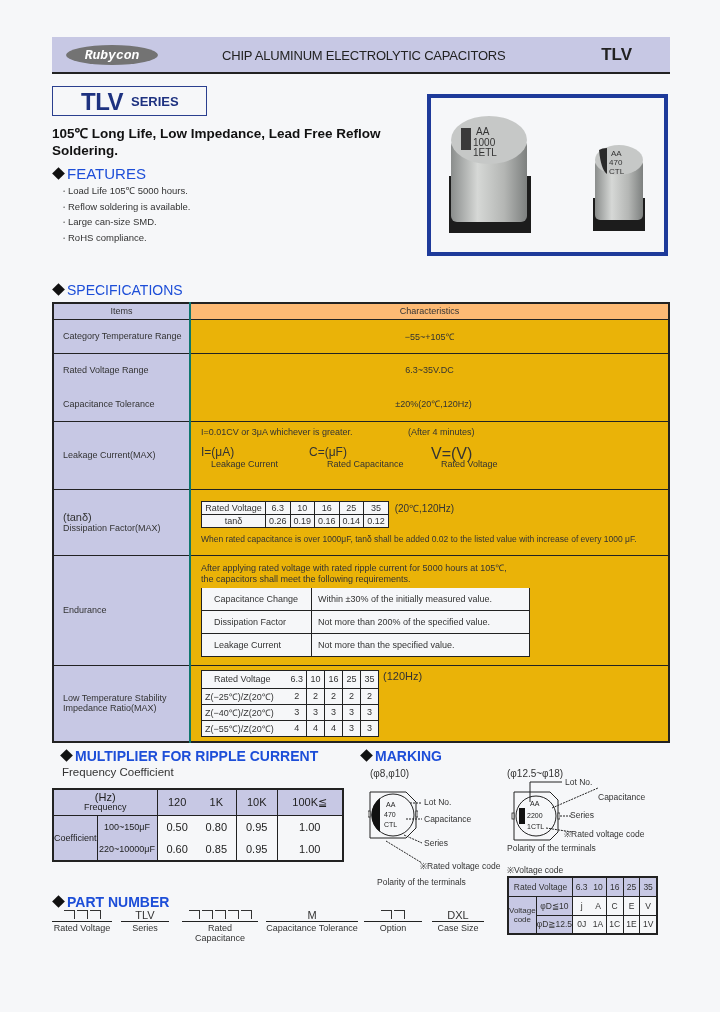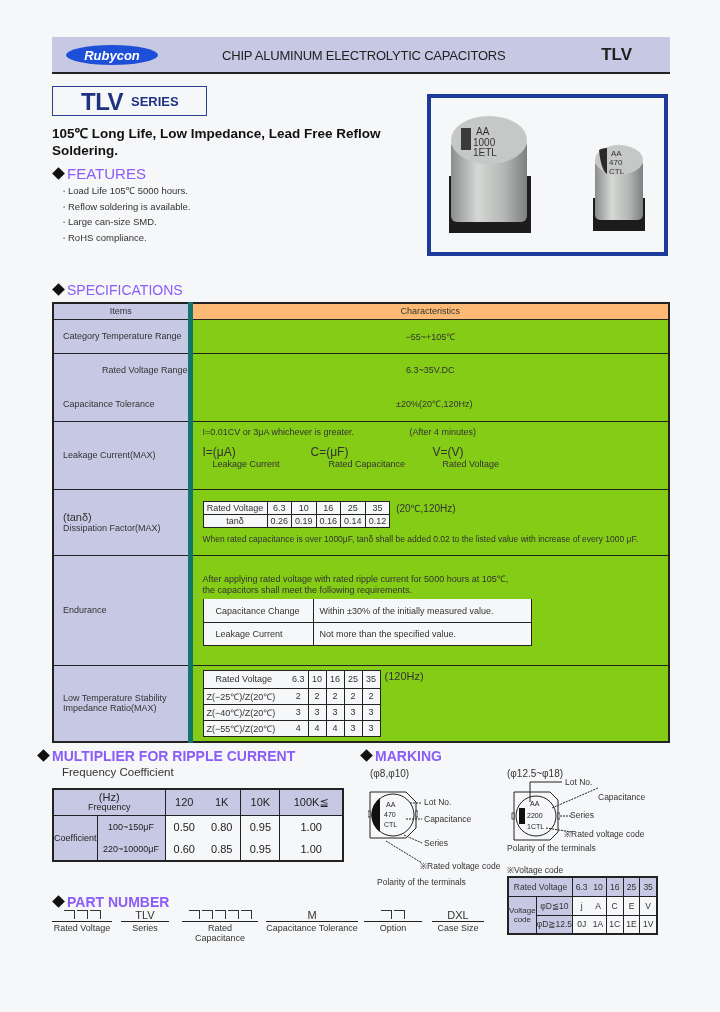--- a/index.html
+++ b/index.html
@@ -2,47 +2,47 @@
 <html><head>
 <meta charset="utf-8">
 <style>
   * { box-sizing: border-box; margin: 0; padding: 0; }
   html, body { width: 720px; height: 1012px; background: #f6f7f9; overflow: hidden; }
   body { font-family: "Liberation Sans", sans-serif; color: #222; position: relative; }
   .abs { position: absolute; }
 
   
   .header { left: 52px; top: 37px; width: 618px; height: 37px; background: #c7c8e4; border-bottom: 2px solid #222; }
-  .logo { left: 14px; top: 8px; width: 92px; height: 20px; background: #1d4ed8; border-radius: 50%; color: #fff;
-          font-family: Liberation Sans, sans-serif; font-style: italic; font-weight: bold; font-size: 13px;
+  .logo { left: 14px; top: 8px; width: 92px; height: 20px; background: #737373; border-radius: 50%; color: #fff;
+          font-family: Liberation Mono, monospace; font-style: italic; font-weight: bold; font-size: 13px;
           display: flex; align-items: center; justify-content: center; }
   .header-title { left: 170px; top: 11px; font-size: 13px; color: #222; letter-spacing: -0.2px; }
   .header-series { right: 38px; top: 8px; font-size: 17px; font-weight: bold; color: #222; }
 
   .series-box { left: 52px; top: 86px; width: 155px; height: 30px; border: 1px solid #2a3f8f; background: #f6f7f9; }
   .series-main { left: 28px; top: 1px; font-size: 24px; font-weight: bold; color: #1e3280; letter-spacing: -0.5px; }
   .series-sub { left: 78px; top: 7px; font-size: 13px; font-weight: bold; color: #1e3280; }
 
   .tagline { left: 52px; top: 125px; width: 340px; font-size: 13.5px; font-weight: bold; line-height: 17px; color: #111; }
 
-  .section-title { font-size: 14px; color: #8b5cf6; font-weight: normal; }
+  .section-title { font-size: 14px; color: #1d4ed8; font-weight: normal; }
   .section-title.bold { font-weight: bold; }
   .diamond { display: inline-block; width: 9px; height: 9px; background: #111; transform: rotate(45deg); margin: 0 4px 1px 2px; }
 
   .feat-list { left: 60px; top: 184px; font-size: 9.5px; color: #333; line-height: 14.5px; }
   .feat-list div::before { content: "・"; font-size: 8px; }
 
   .photo-frame { left: 427px; top: 94px; width: 241px; height: 162px; border: 4px solid #1e3a9a; background: #f6f7f9; overflow: hidden; }
 
   
   .spec { left: 52px; top: 302px; width: 618px; border: 2px solid #222; border-collapse: collapse; }
   table { border-collapse: collapse; }
   .spec td { border-top: 1px solid #222; font-size: 9px; color: #333; vertical-align: middle; }
-  .spec td.item { width: 137px; background: #c7c8e4; border-right: 5px solid #0f766e; padding-left: 9px; }
-  .spec td.char { background: #84cc16; }
+  .spec td.item { width: 137px; background: #c7c8e4; border-right: 2px solid #0f766e; padding-left: 9px; }
+  .spec td.char { background: #eab308; }
   .spec tr.head td { background: #c7c8e4; text-align: center; height: 16px; }
   .spec tr.head td.item { padding-left: 0; }
   .big { font-size: 12px; text-align: center; }
 
   .inner { border: 1px solid #222; }
   .inner td { border: 1px solid #222; font-size: 9px; text-align: center; padding: 1px 3px; background: #f6f7f9; }
 
   .ripple { left: 52px; top: 788px; width: 292px; border: 2px solid #222; }
   .ripple td { border: 1px solid #222; font-size: 11px; text-align: center; height: 23px; }
   .ripple td.lav { background: #c7c8e4; font-size: 9px; }
@@ -121,38 +121,38 @@
   <tbody>
       <tr class="head">
     <td class="item">Items</td>
     <td class="char" style="background:#fdba74;">Characteristics</td>
   </tr>
   <tr style="height:34px;">
     <td class="item">Category Temperature Range</td>
     <td class="char big">−55~+105℃</td>
   </tr>
   <tr style="height:34px;">
-    <td class="item" style="border-bottom:none;text-align:right;">Rated Voltage Range</td>
+    <td class="item" style="border-bottom:none;">Rated Voltage Range</td>
     <td class="char big">6.3~35V.DC</td>
   </tr>
   <tr style="height:34px;">
     <td class="item" style="border-top:none;">Capacitance Tolerance</td>
     <td class="char big" style="border-top:none;padding-left:8px;">±20%(20℃,120Hz)</td>
   </tr>
   <tr style="height:68px;">
     <td class="item">Leakage Current(MAX)</td>
     <td class="char" style="padding-left:10px; position:relative;">
       <div style="position:relative; height:60px;">
         <span class="abs" style="left:0; top:2px;">I=0.01CV or 3μA whichever is greater.</span>
         <span class="abs" style="left:207px; top:2px;">(After 4 minutes)</span>
         <span class="abs" style="left:0; top:20px; font-size:12px;">I=(μA)</span>
         <span class="abs" style="left:10px; top:34px;">Leakage Current</span>
         <span class="abs" style="left:108px; top:20px; font-size:12px;">C=(μF)</span>
         <span class="abs" style="left:126px; top:34px;">Rated Capacitance</span>
-        <span class="abs" style="left:230px; top:20px; font-size:12px;">V=(V)</span>
+        <span class="abs" style="left:230px; top:20px; font-size:16px;">V=(V)</span>
         <span class="abs" style="left:240px; top:34px;">Rated Voltage</span>
       </div>
     </td>
   </tr>
   <tr style="height:66px;">
     <td class="item">
       <div style="font-size:11px;">(tanδ)</div>
       <div>Dissipation Factor(MAX)</div>
     </td>
     <td class="char" style="padding:4px 0 4px 10px;">
@@ -187,20 +187,24 @@
     <td class="char" style="padding:4px 0 6px 10px;">
       <div>After applying rated voltage with rated ripple current for 5000 hours at 105℃,</div>
       <div>the capacitors shall meet the following requirements.</div>
       <table class="inner" style="margin-top:4px; border-top:none;">
         <tbody>
               <tr style="height:23px;">
           <td style="width:110px; text-align:left; padding-left:12px; border-top:none;">Capacitance Change</td>
           <td style="width:218px; text-align:left; padding-left:6px; border-top:none;">Within ±30% of the initially measured value.</td>
         </tr>
         <tr style="height:23px;">
+          <td style="text-align:left; padding-left:12px;">Dissipation Factor</td>
+          <td style="text-align:left; padding-left:6px;">Not more than 200% of the specified value.</td>
+        </tr>
+        <tr style="height:23px;">
           <td style="text-align:left; padding-left:12px;">Leakage Current</td>
           <td style="text-align:left; padding-left:6px;">Not more than the specified value.</td>
         </tr>
       </tbody>
           </table>
     </td>
   </tr>
   <tr style="height:76px;">
     <td class="item">
       <div>Low Temperature Stability</div>
@@ -244,40 +248,40 @@
           </tr>
         </tbody>
             </table>
         <span style="font-size:11px;">(120Hz)</span>
       </div>
     </td>
   </tr>
 </tbody>
   </table>
 
-<div class="abs section-title bold" style="left:37px; top:748px;">
+<div class="abs section-title bold" style="left:60px; top:748px;">
   <span class="diamond"></span><span>MULTIPLIER FOR RIPPLE CURRENT</span>
 </div>
 <div class="abs" style="left:62px; top:766px; font-size:11.5px; color:#333;">Frequency Coefficient</div>
 
 <table class="abs ripple">
   <tbody>
       <tr style="height:26px;">
     <td class="lav" colspan="2" style="line-height:10px;">
       <div style="font-size:11px;">(Hz)</div>
       <div>Frequency</div>
     </td>
     <td class="lav" style="font-size:11px; border-right:none;">120</td>
     <td class="lav" style="font-size:11px; border-left:none;">1K</td>
     <td class="lav" style="font-size:11px;">10K</td>
     <td class="lav" style="font-size:11px;">100K≦</td>
   </tr>
   <tr>
     <td class="lav" rowspan="2" style="width:44px;">Coefficient</td>
-    <td class="lav" style="width:68px; border-bottom:none;">100~150μF</td>
+    <td class="lav" style="width:60px; border-bottom:none;">100~150μF</td>
     <td style="border-right:none; border-bottom:none;margin-top:17px;">0.50</td>
     <td style="border-left:none; border-bottom:none;">0.80</td>
     <td style="border-bottom:none;">0.95</td>
     <td style="border-bottom:none;">1.00</td>
   </tr>
   <tr>
     <td class="lav" style="border-top:none;">220~10000μF</td>
     <td style="border-right:none; border-top:none;">0.60</td>
     <td style="border-left:none; border-top:none;">0.85</td>
     <td style="border-top:none;">0.95</td>

